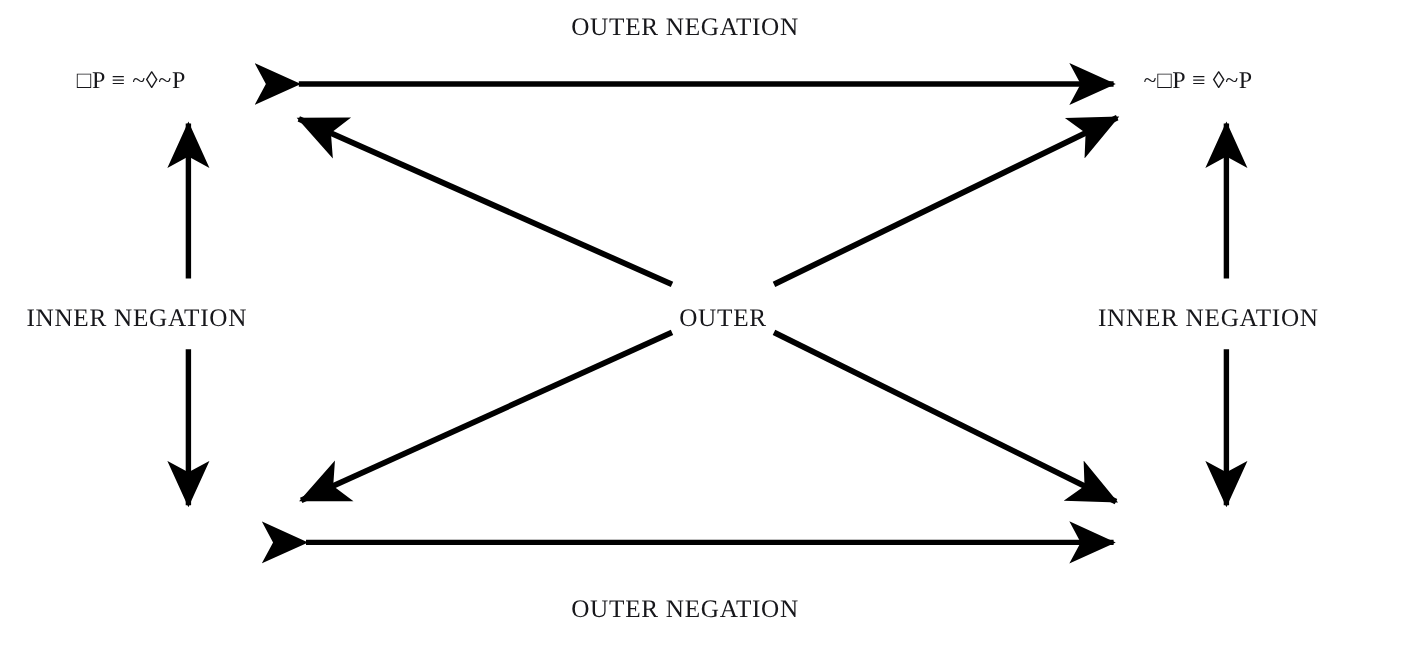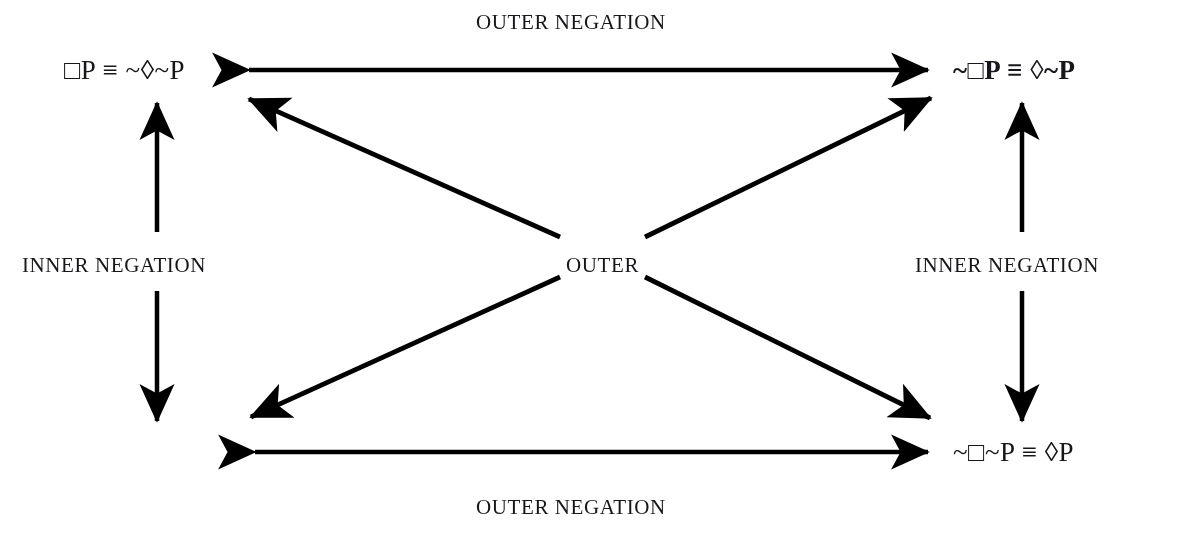--- a/index.html
+++ b/index.html
@@ -19,28 +19,28 @@
   }
   #wires {
     position: absolute;
     left: 0;
     top: 0;
     width: 1189px;
     height: 540px;
   }
   .formula {
     position: absolute;
-    font-size: 27px;
+    font-size: 20px;
     letter-spacing: 0.5px;
     white-space: nowrap;
     color: #17171b;
     line-height: 1;
   }
   .corner-tl { left: 64px;  top: 57px; }
-  .corner-tr { left: 953px; top: 57px; font-weight: bold; }
+  .corner-tr { left: 953px; top: 57px; }
   .corner-bl { left: 64px;  top: 439px; }
   .corner-br { left: 953px; top: 439px; }
 
   .reltext {
     position: absolute;
     font-size: 21px;
     letter-spacing: 0.6px;
     white-space: nowrap;
     color: #17171b;
     line-height: 1;
@@ -75,21 +75,20 @@
 
     <line x1="560" y1="237" x2="249" y2="99" stroke="#000000" stroke-width="4.8" marker-end="url(#ah)"></line>
     <line x1="645" y1="277" x2="930" y2="418" stroke="#000000" stroke-width="4.8" marker-end="url(#ah)"></line>
 
     <line x1="560" y1="277" x2="251" y2="417" stroke="#000000" stroke-width="4.8" marker-end="url(#ah)"></line>
     <line x1="645" y1="237" x2="931" y2="98" stroke="#000000" stroke-width="4.8" marker-end="url(#ah)"></line>
   </svg>
 
   <div class="formula corner-tl">□P ≡ ~◊~P</div>
   <div class="formula corner-tr">~□P ≡ ◊~P</div>
-  <div class="formula corner-br">~□~P ≡ ◊P</div>
 
   <div class="reltext rel-top">OUTER NEGATION</div>
   <div class="reltext rel-bottom">OUTER NEGATION</div>
   <div class="reltext rel-left">INNER NEGATION</div>
   <div class="reltext rel-right">INNER NEGATION</div>
   <div class="reltext rel-dual">OUTER</div>
 
 </div>
 
 </body></html>

